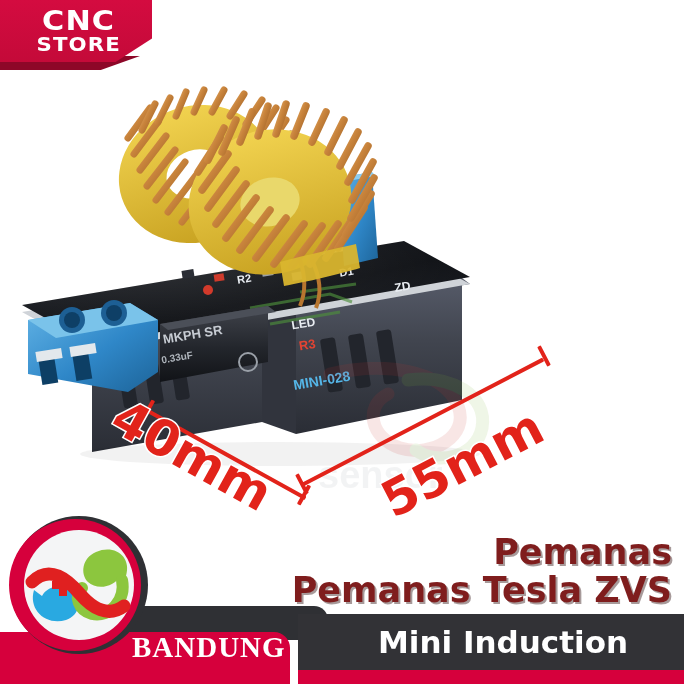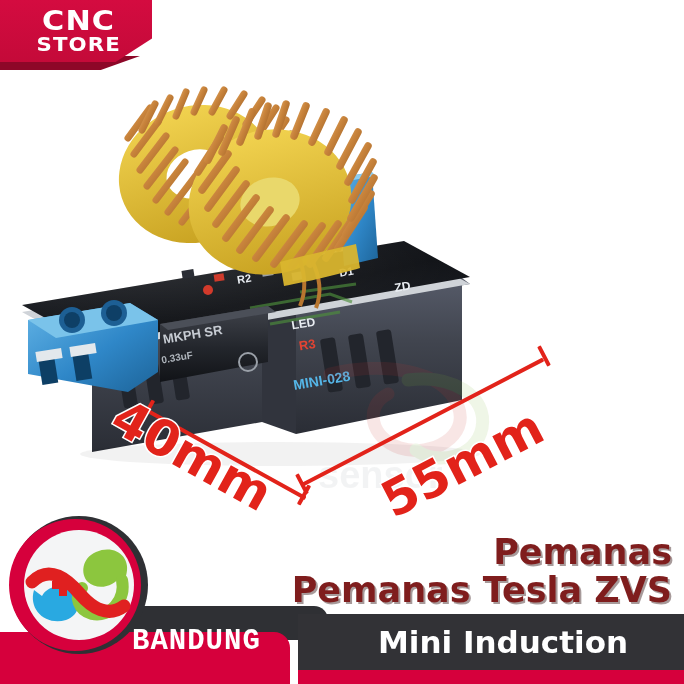--- a/index.html
+++ b/index.html
@@ -148,23 +148,23 @@
     left: 118px;
     bottom: 44px;
     width: 210px;
     height: 34px;
     background: #2f3034;
     border-top-right-radius: 14px;
   }
   .bandung-text {
     position: absolute;
     left: 132px;
-    bottom: 26px;
+    bottom: 20px;
     color: #ffffff;
-    font-family: Liberation Mono, monospace;
+    font-family: Liberation Serif, serif;
     font-weight: bold;
     font-size: 29px;
     letter-spacing: 1px;
   }
   .logo-circle {
     position: absolute;
     left: 8px;
     bottom: 28px;
     width: 142px;
     height: 142px;

